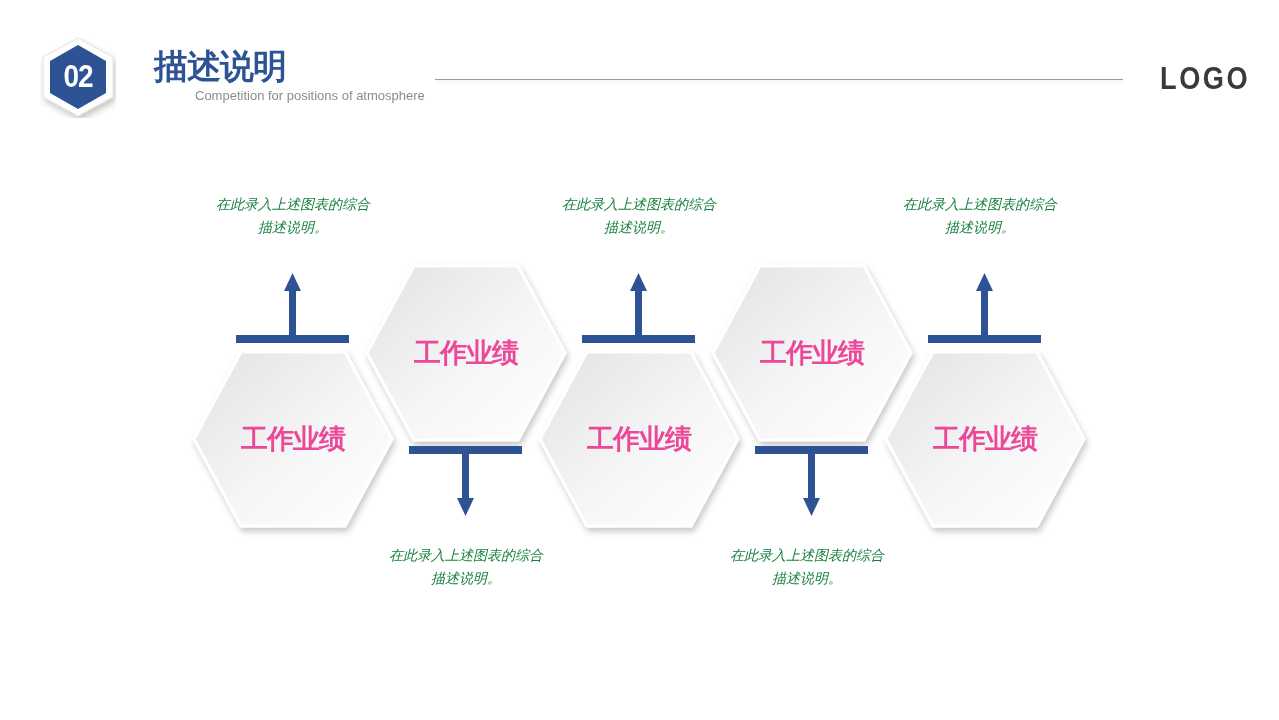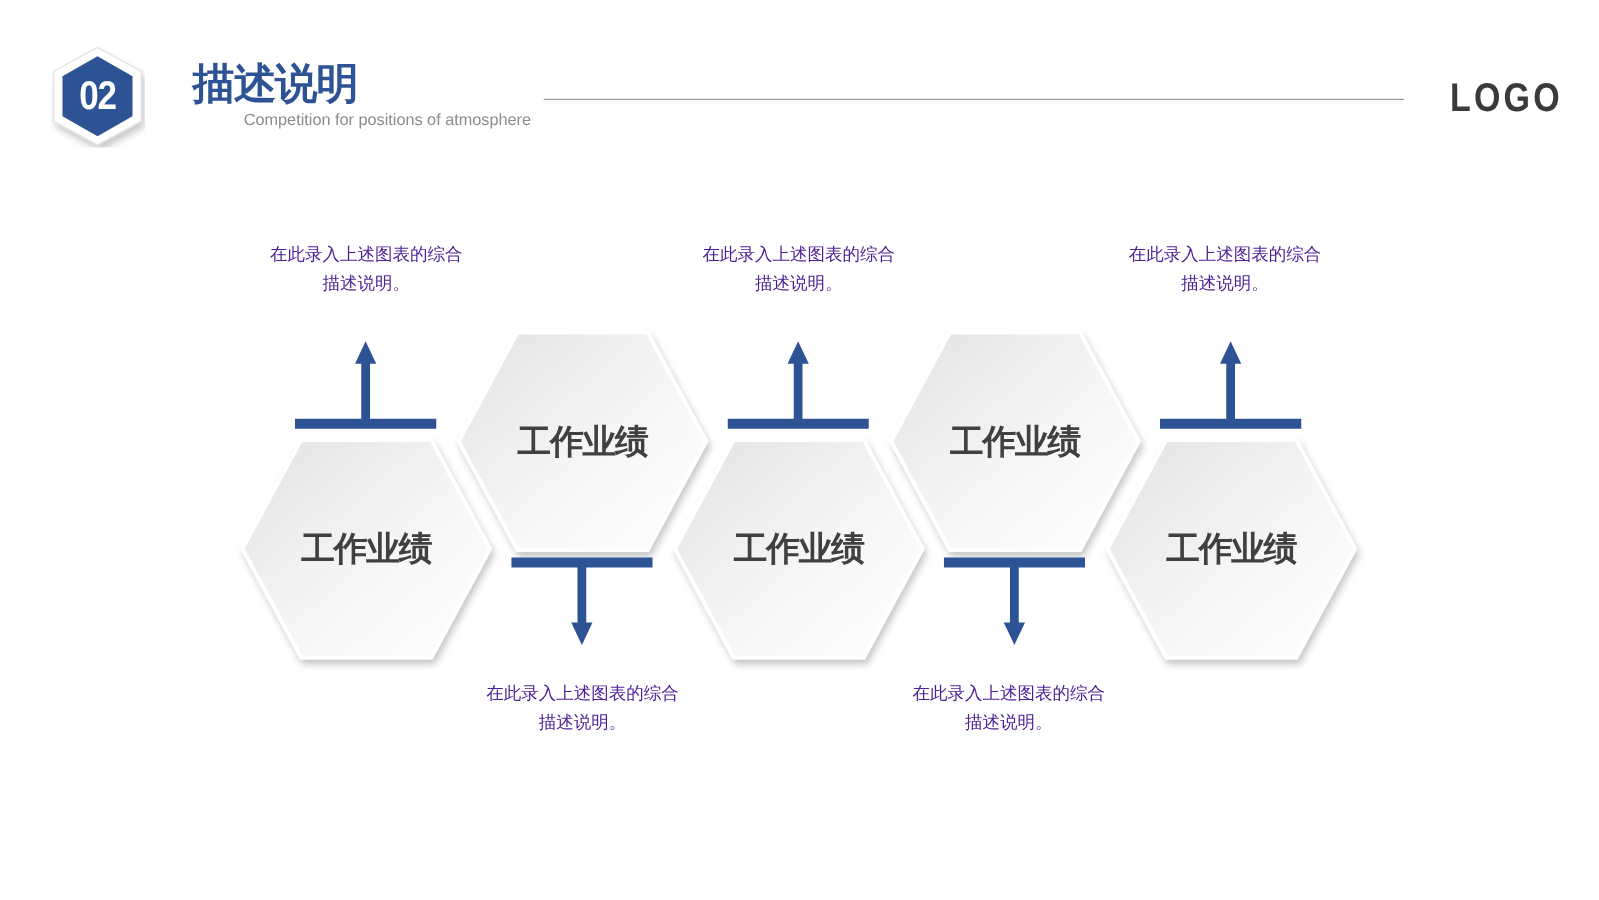--- a/index.html
+++ b/index.html
@@ -33,25 +33,25 @@
     position: absolute; left: 1160px; top: 60px;
     font-family: "Liberation Sans", sans-serif; font-weight: bold;
     font-size: 32px; color: #3a3a3a; letter-spacing: 3px;
     transform: scaleX(0.85); transform-origin: left center;
   }
   .hex { position: absolute; width: 204px; height: 180px; }
   .hex svg { position: absolute; left: 0; top: 0; width: 204px; height: 180px; overflow: visible; }
   .hex-label {
     position: absolute; left: 0; top: 0; width: 204px; height: 180px;
     display: flex; align-items: center; justify-content: center;
-    font-size: 27px; font-weight: bold; color: #404040; letter-spacing: -1px;
+    font-size: 27px; font-weight: bold; color: #ec4899; letter-spacing: -1px;
   }
   .desc {
     position: absolute; width: 200px; text-align: center;
-    font-size: 14px; line-height: 23px; color: #4c1d95;
+    font-size: 14px; line-height: 23px; color: #15803d; font-style: italic;
   }
   .connector { position: absolute; width: 114px; height: 80px; }
   .connector svg { width: 114px; height: 80px; display: block; }
 </style>
 </head>
 <body>
 
 <svg width="0" height="0" style="position:absolute">
   <defs>
     <linearGradient id="hexGrad" x1="0" y1="0" x2="1" y2="1">

